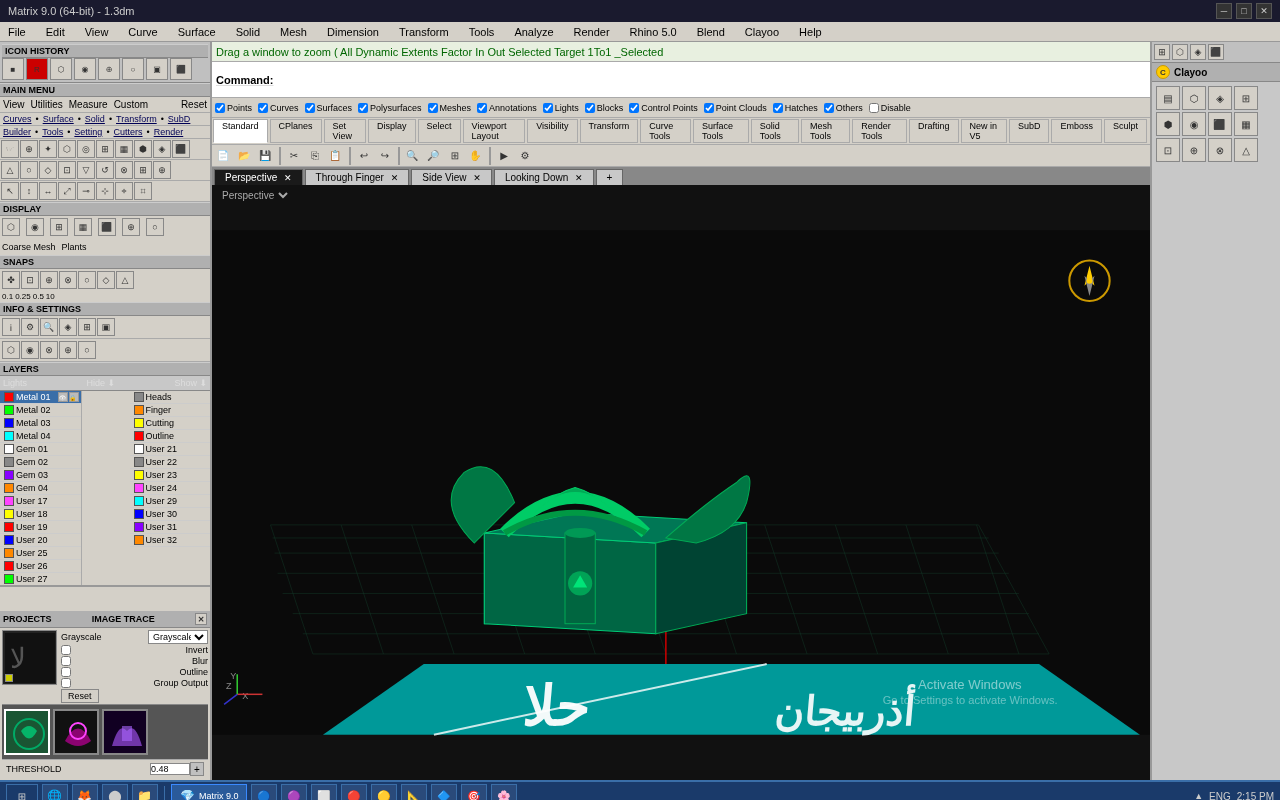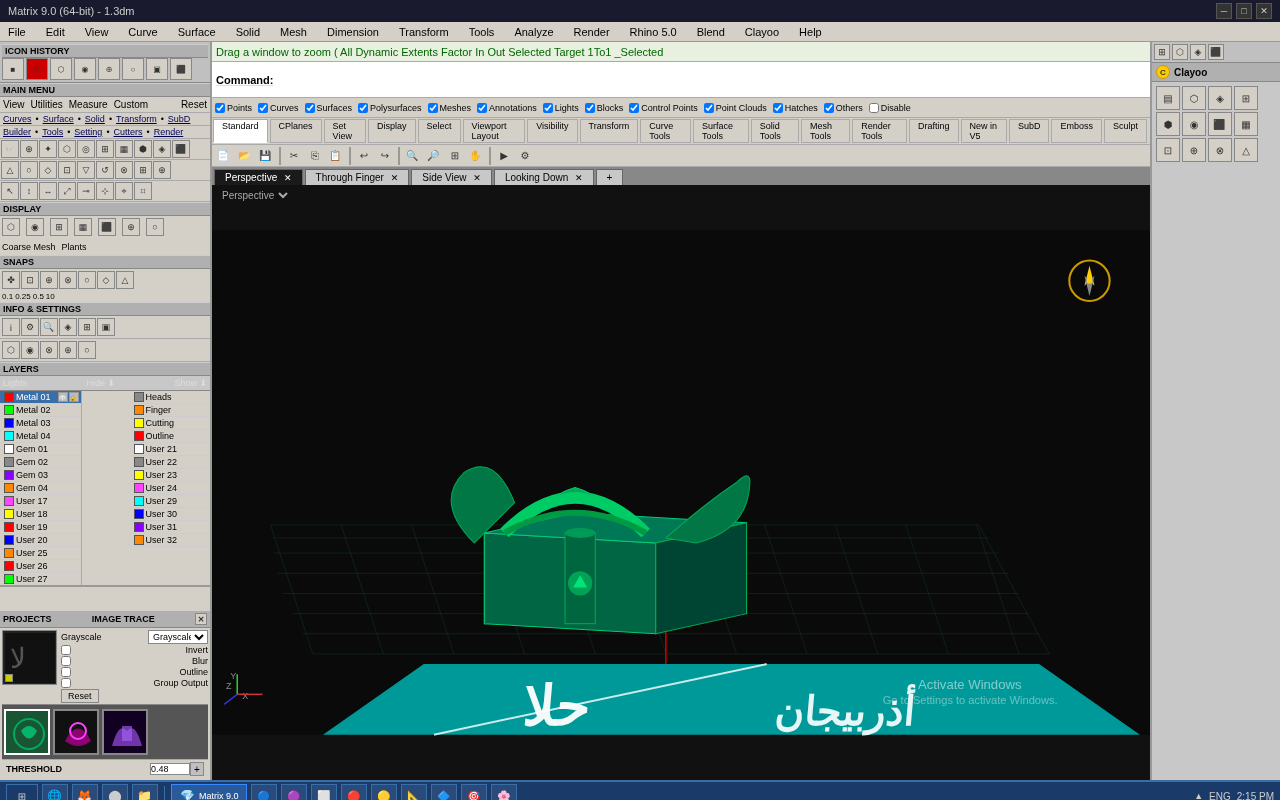--- a/index.html
+++ b/index.html
@@ -64,21 +64,21 @@
     .trace-select { font-size: 9px; background: white; border: 1px solid #888; width: 60px; }
     .trace-checkbox { width: 10px; height: 10px; }
 
     
     .thumb-row { display: flex; gap: 3px; padding: 4px 2px; background: #555; border-top: 1px solid #888; }
     .thumb-item { width: 46px; height: 46px; border: 2px solid #888; overflow: hidden; cursor: pointer; position: relative; }
     .thumb-item.active { border-color: #fff; }
 
     
     #threshold-bar { display: flex; align-items: center; padding: 2px 4px; background: #d4d0c8; border-top: 1px solid #aaa; font-size: 9px; color: #000; }
-    #threshold-bar .thresh-label { text-transform: uppercase; font-size: 9px; font-weight: bold; flex: 1; }
+    #threshold-bar .thresh-label { text-transform: uppercase; font-size: 9px; font-weight: normal; flex: 1; }
     #threshold-bar input[type=number] { width: 35px; font-size: 9px; background: white; border: 1px solid #888; }
     .thresh-plus { width: 14px; height: 14px; background: #c0c0c0; border: 1px solid #888; display: flex; align-items: center; justify-content: center; font-size: 10px; cursor: pointer; }
 
     
     #right-area { flex: 1; display: flex; flex-direction: column; }
 
     
     #cmd-bar { height: 20px; background: #e8f0e0; border-bottom: 1px solid #aaa; display: flex; align-items: center; padding: 0 4px; font-size: 11px; color: #006600; }
     #filter-bar { height: 20px; background: #d4d0c8; border-bottom: 1px solid #aaa; display: flex; align-items: center; padding: 0 3px; gap: 6px; font-size: 10px; flex-wrap: wrap; }
     .filter-check { display: flex; align-items: center; gap: 2px; font-size: 9px; color: #000; }

